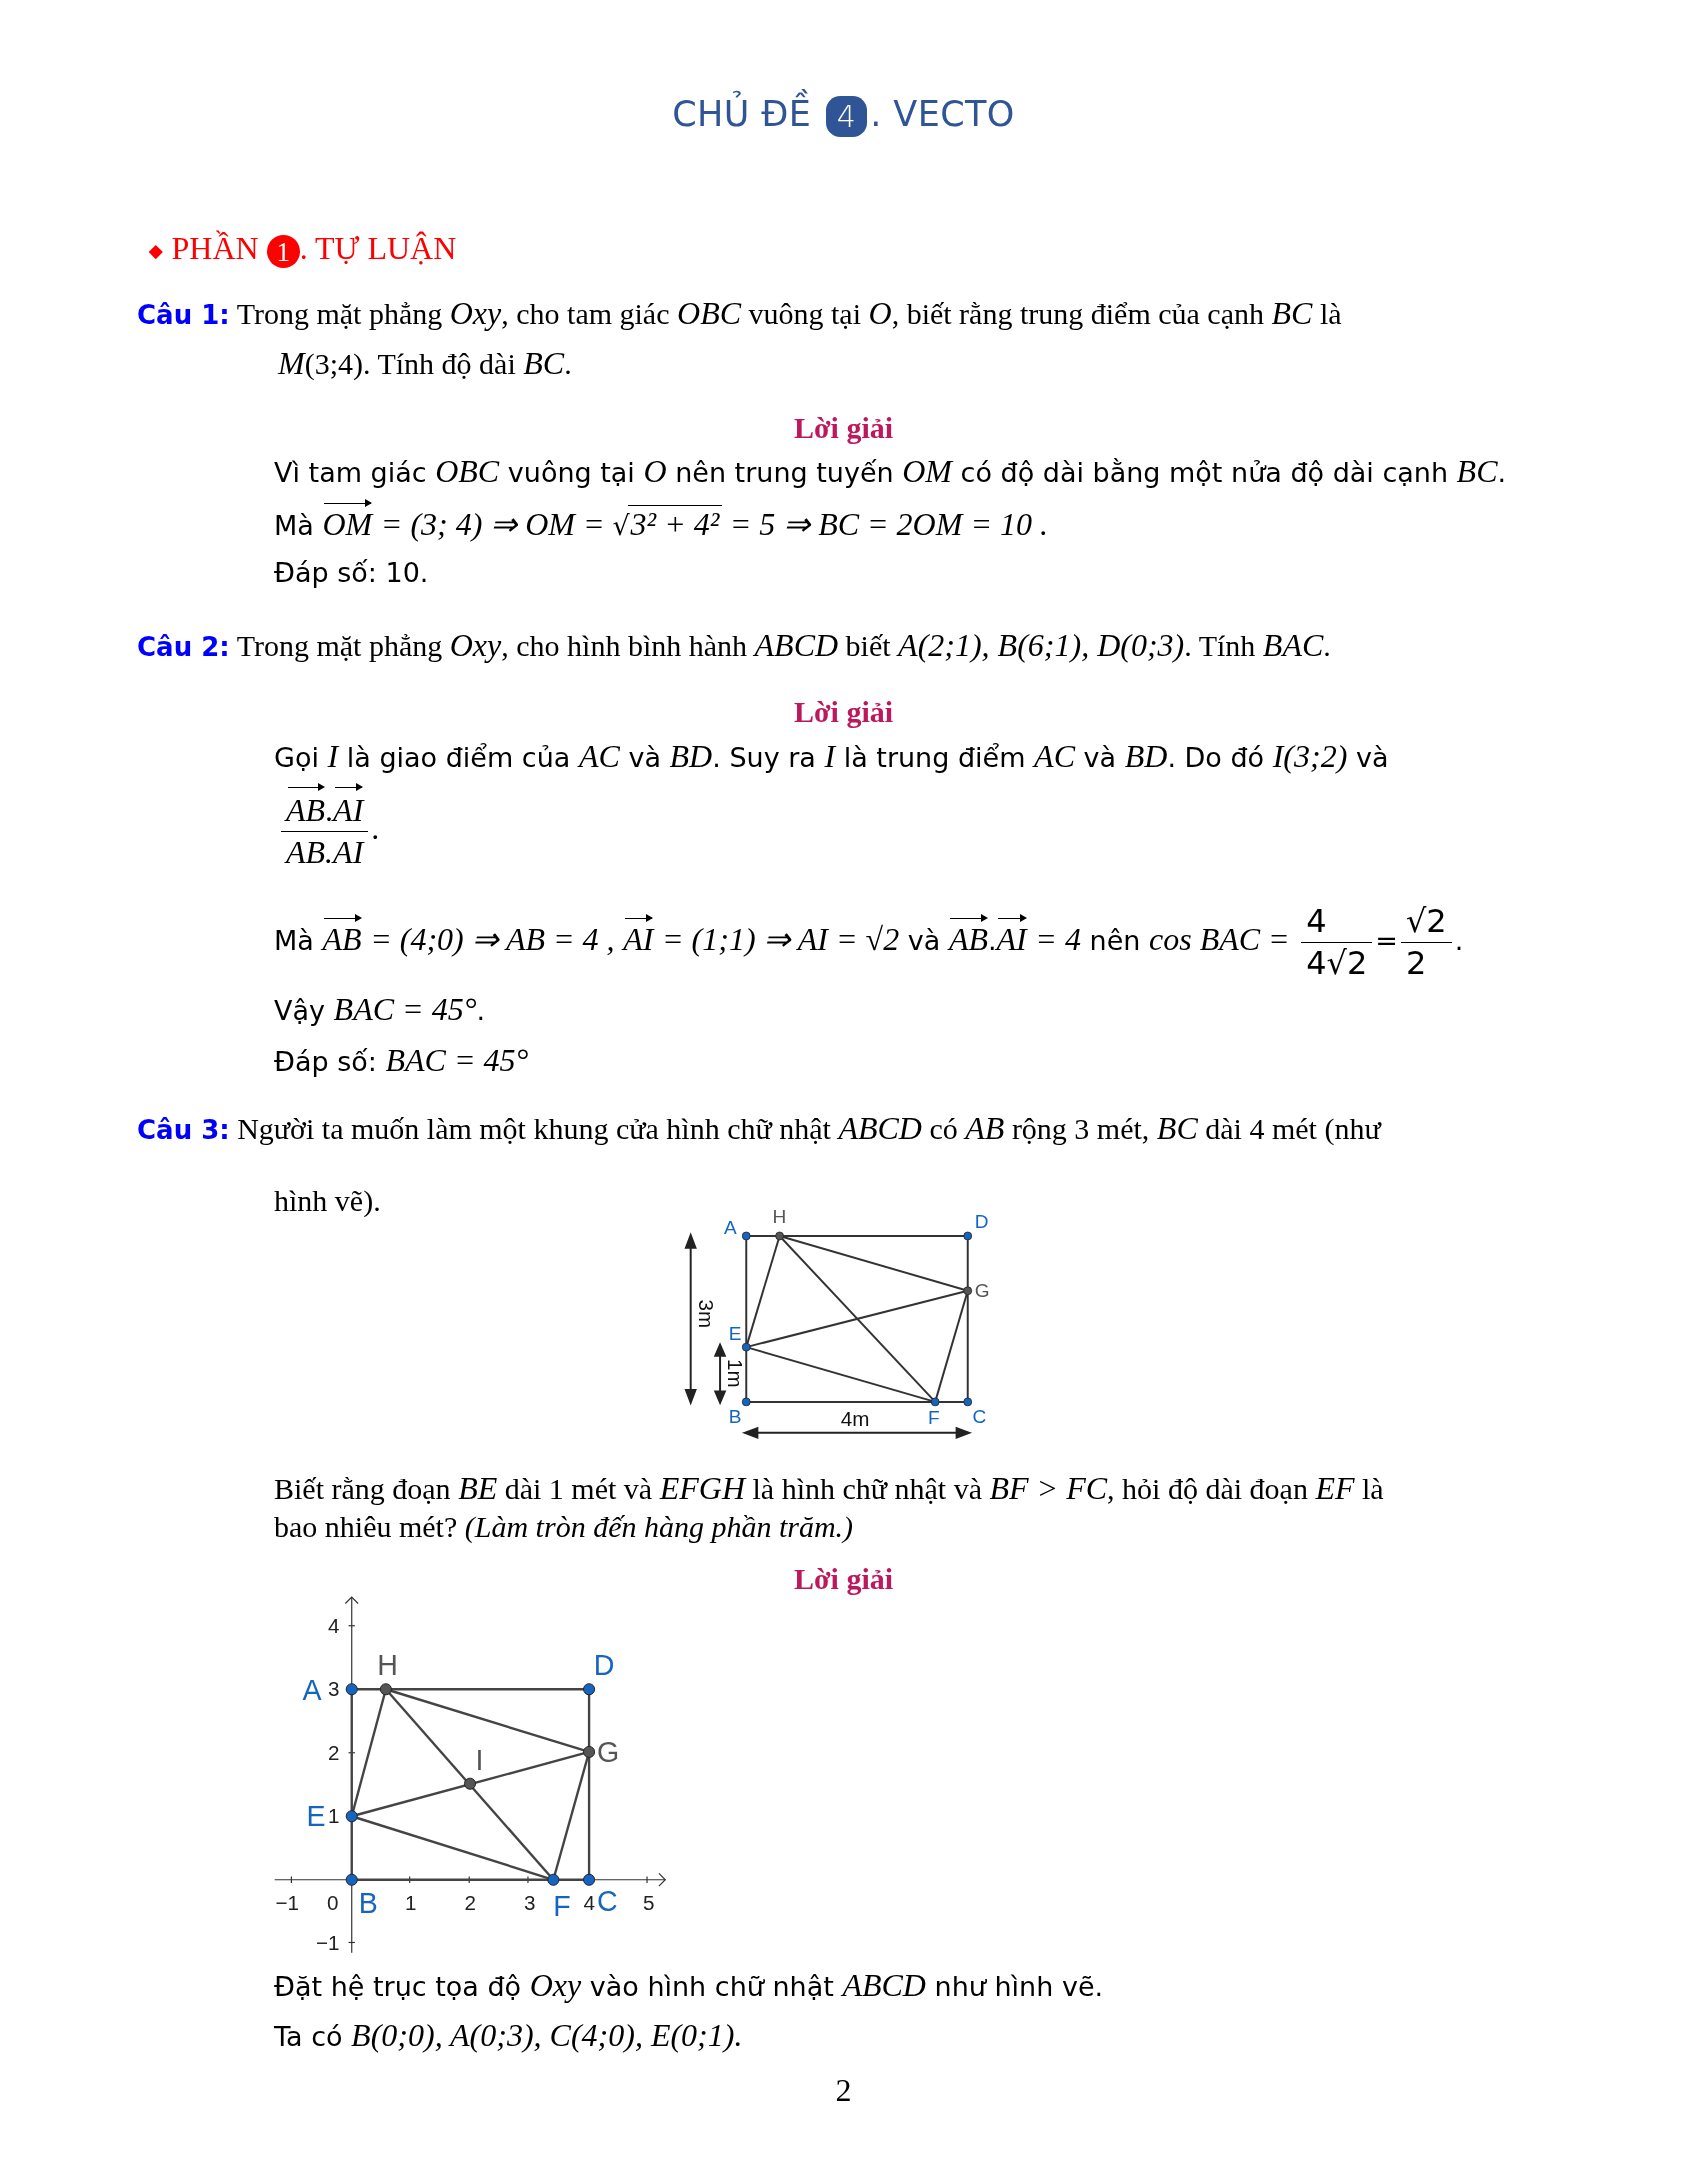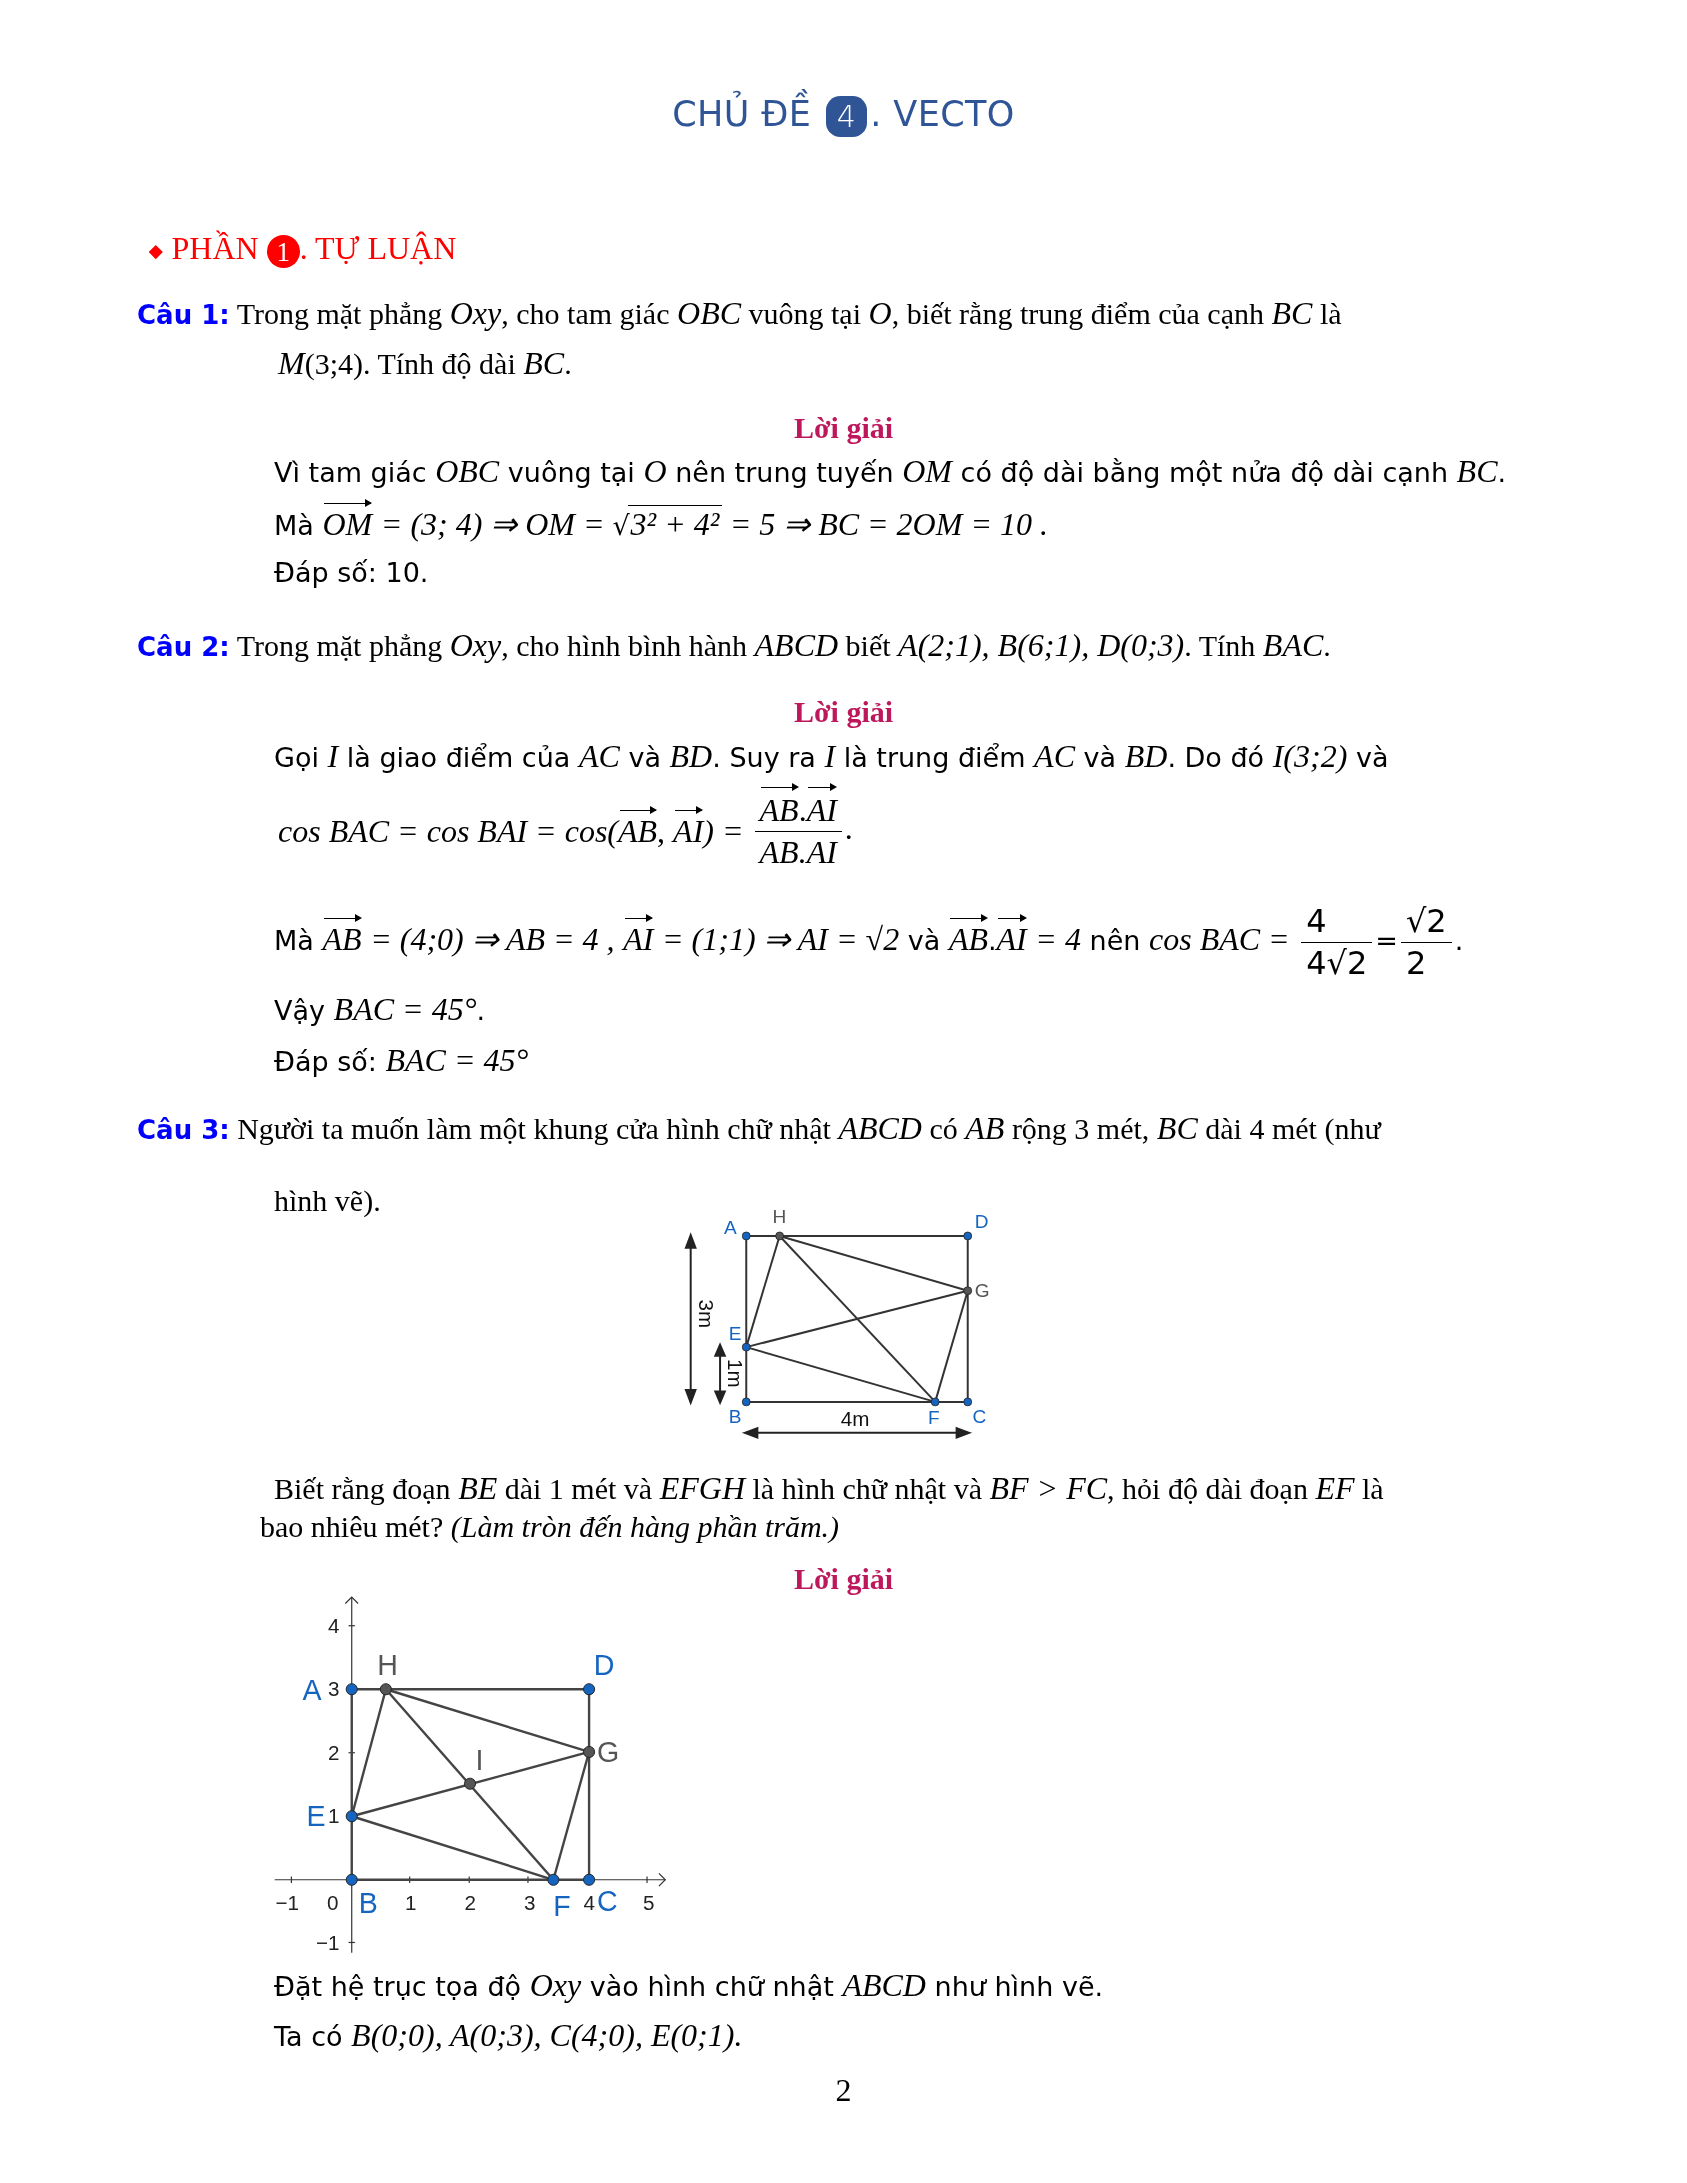--- a/index.html
+++ b/index.html
@@ -94,21 +94,20 @@
   <i class="m">I</i>
   <span>là trung điểm</span>
   <i class="m">AC</i>
   <span>và</span>
   <i class="m">BD</i><span>. Do đó</span>
   <i class="m">I(3;2)</i>
   <span>và</span>
 </div>
 
 <div class="abs" style="left:278px;top:790px;font-size:32px;">
-  <span style="vertical-align:middle;"><i class="m">cos BAC = cos BAI = cos(</i><i class="m vec">AB</i>, <i class="m vec">AI</i><i class="m">) =</i></span>
   <span class="frac">
     <span class="n"><i class="m vec">AB</i>.<i class="m vec">AI</i></span>
     <span class="d"><i class="m">AB.AI</i></span>
   </span>.
 </div>
 
 <div class="abs sans" style="left:274px;top:901px;">
   <span>Mà</span>
   <i class="m vec">AB</i>
   <i class="m">= (4;0) ⇒ AB = 4 ,</i>
@@ -266,21 +265,21 @@
 <div class="abs serif" style="left:274px;top:1470px;">
   <span>Biết rằng đoạn</span>
   <i class="m">BE</i>
   <span>dài 1 mét và</span>
   <i class="m">EFGH</i>
   <span>là hình chữ nhật và</span>
   <i class="m">BF &gt; FC</i><span>, hỏi độ dài đoạn</span>
   <i class="m">EF</i>
   <span>là</span>
 </div>
-<div class="abs serif" style="left:260px;top:1510px;">
+<div class="abs serif" style="left:274px;top:1510px;">
   <span>bao nhiêu mét?</span>
   <i>(Làm tròn đến hàng phần trăm.)</i>
 </div>
 
 <div class="abs sol-h" style="top:1562px;">Lời giải</div>
 
 <div class="abs sans" style="left:274px;top:1967px;">
   <span>Đặt hệ trục tọa độ</span>
   <i class="m">Oxy</i>
   <span>vào hình chữ nhật</span>

